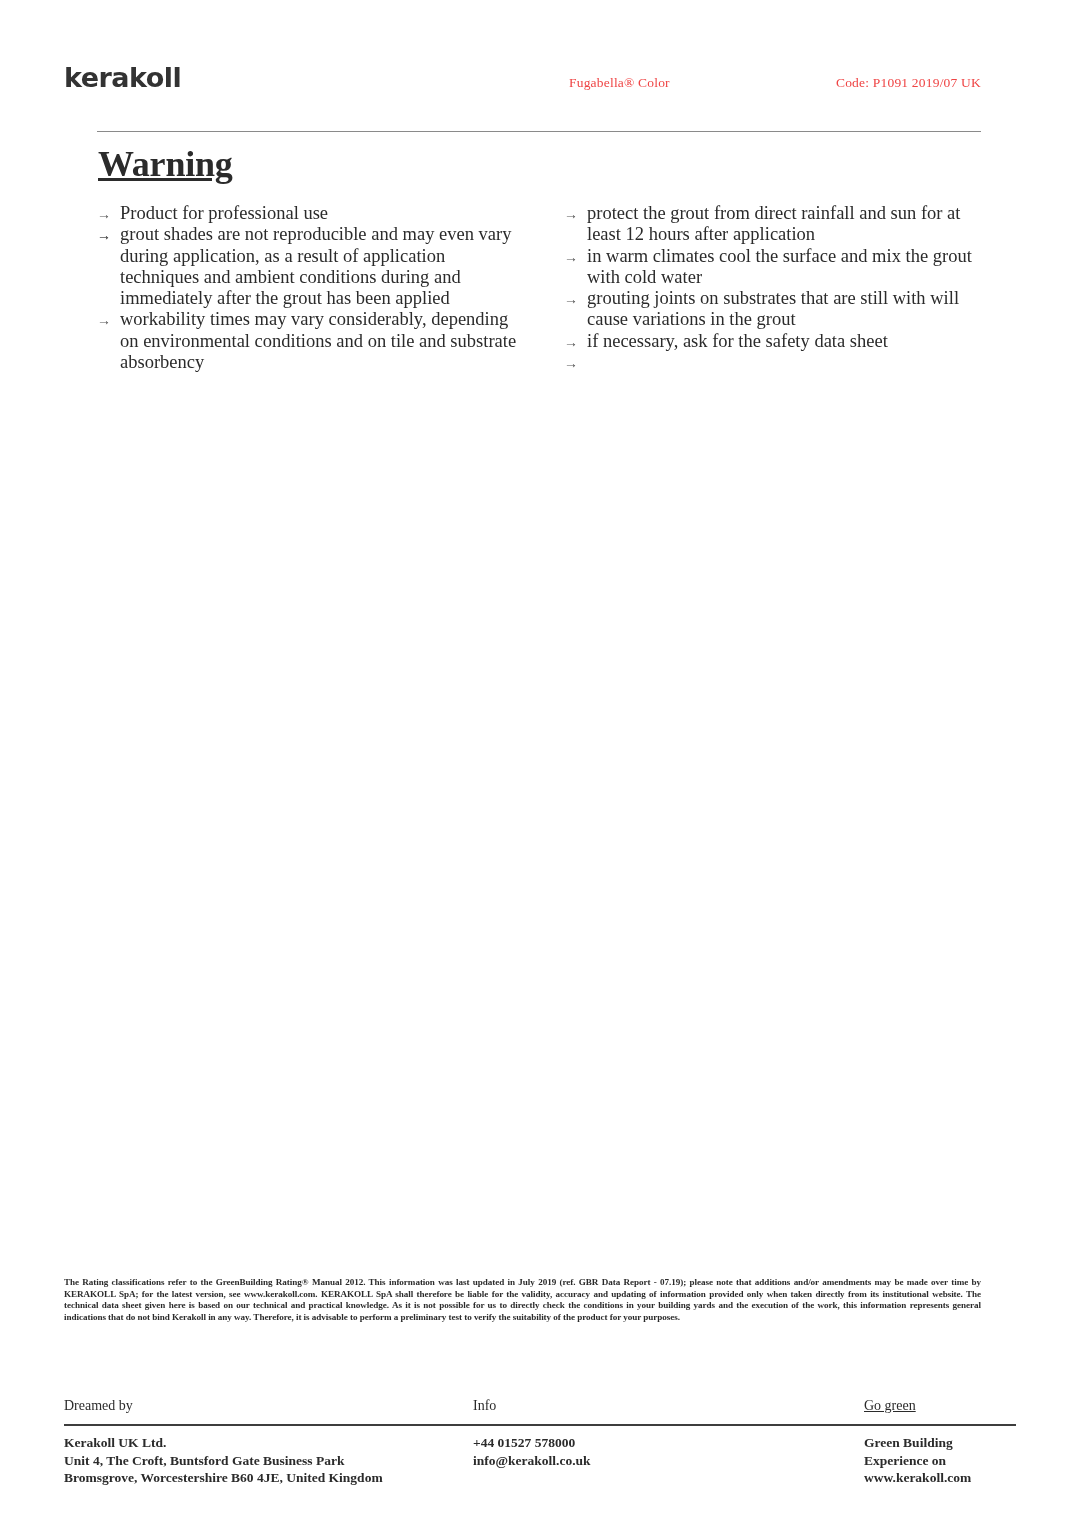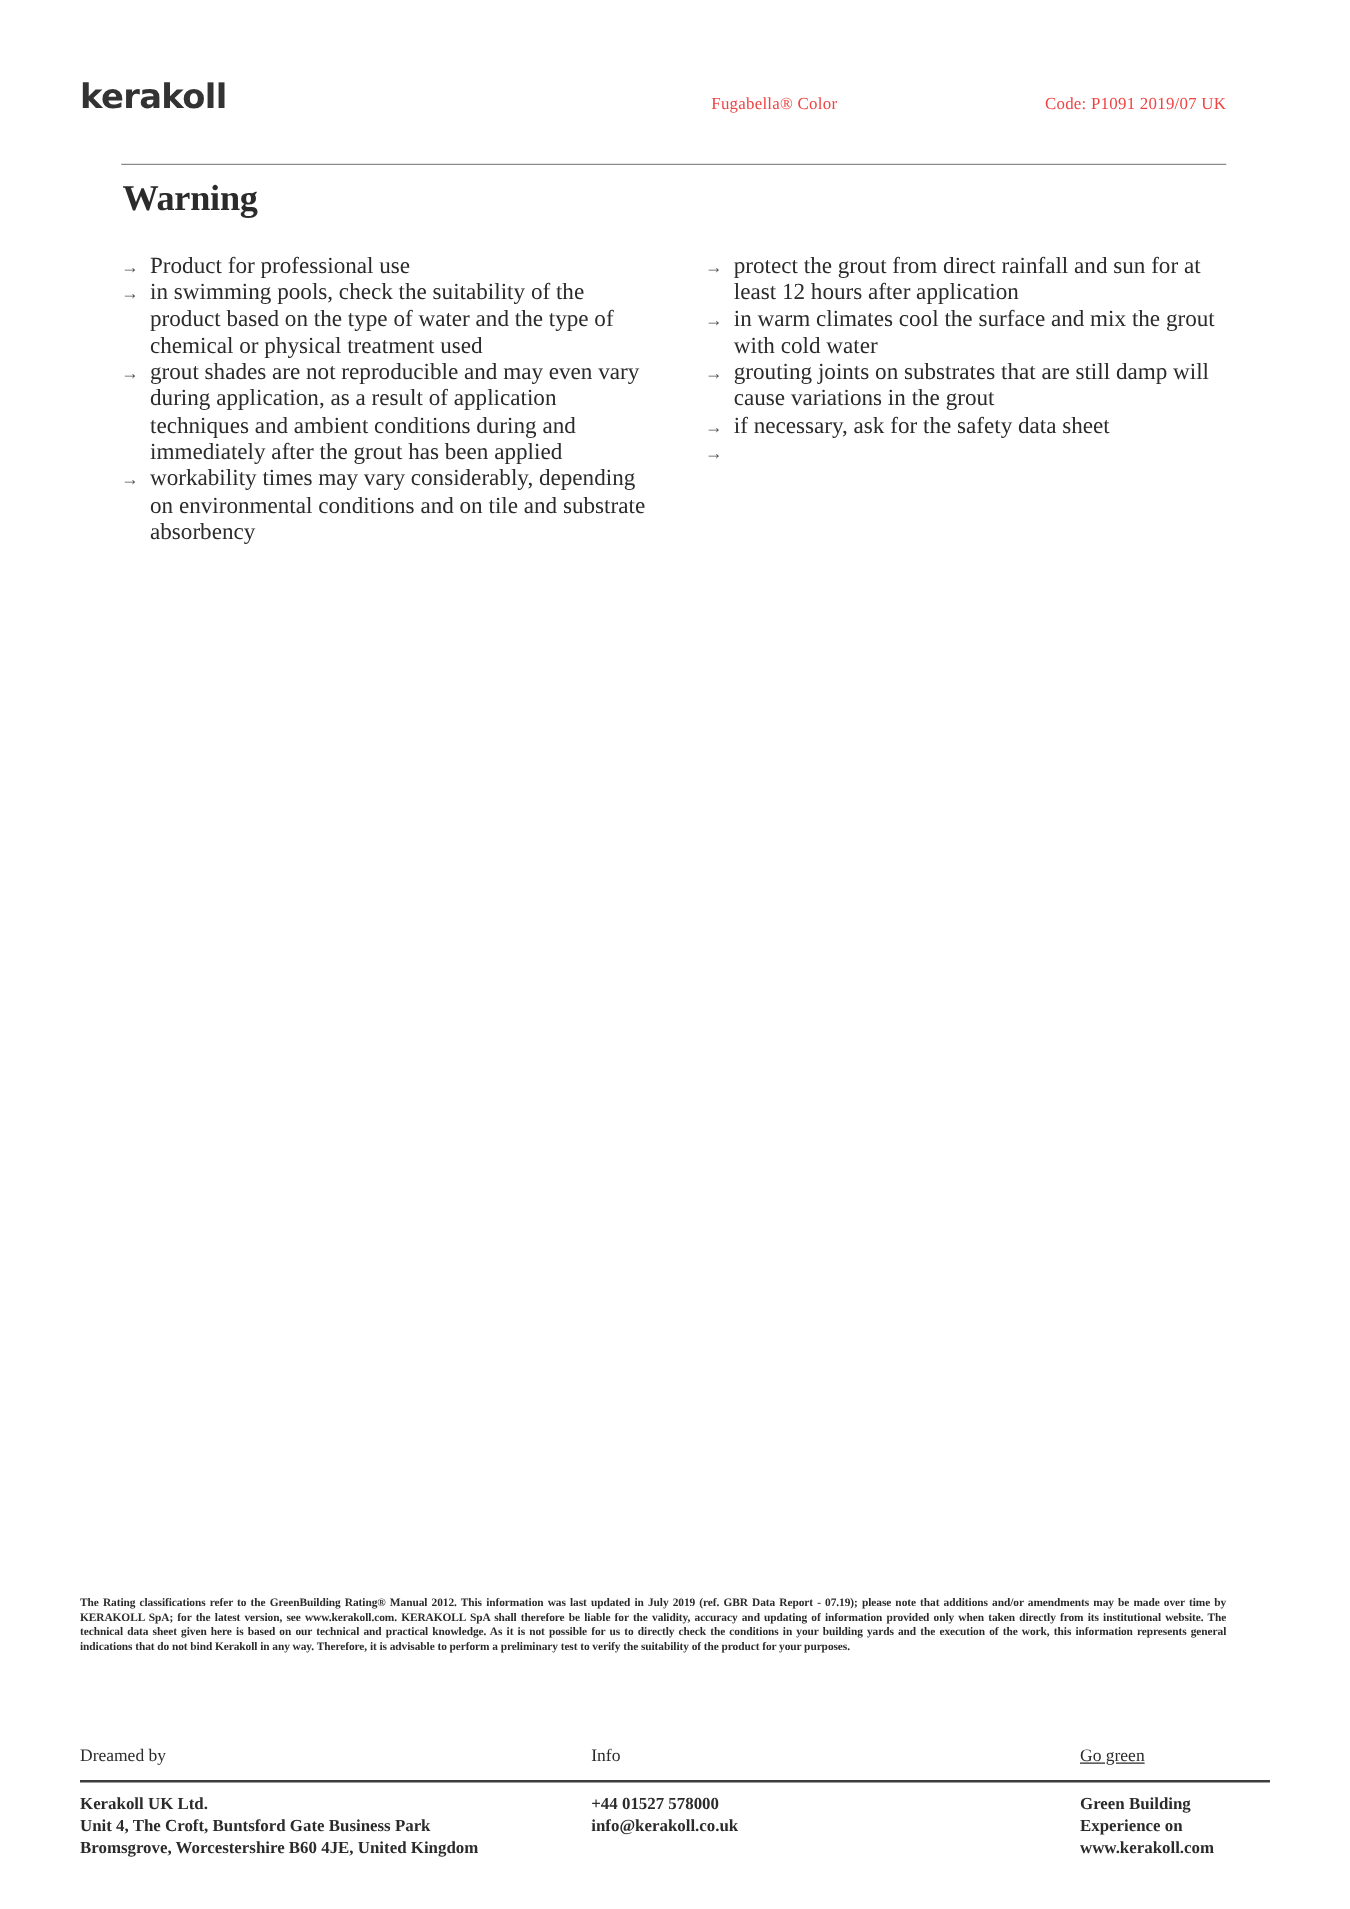--- a/index.html
+++ b/index.html
@@ -68,23 +68,24 @@
     background: #8a8a8a;
   }
 
   
   .title {
     position: absolute;
     left: 98px;
     top: 143px;
     font-family: "Liberation Serif", serif;
     font-weight: bold;
-    font-size: 29px;
+    font-size: 36px;
     letter-spacing: -0.2px;
     color: #2b2b2b;
+    text-decoration: underline;
   }
 
   
   .columns {
     position: absolute;
     left: 97px;
     top: 203px;
     width: 890px;
     display: flex;
     gap: 44px;
@@ -185,30 +186,30 @@
   </div>
 
   <div class="rule-top"></div>
 
   <div class="title">Warning</div>
 
   <div class="columns">
     <div class="col">
       <ul class="bullets">
         <li><span class="arrow">→</span><span>Product for professional use</span></li>
-        <li><span class="arrow">→</span><span>in swimming pools, check the suitability of the product based on the type of water and the type of chemical or physical treatment used</span></li>
+        <li><span class="arrow">→</span></li>
         <li><span class="arrow">→</span><span>grout shades are not reproducible and may even vary during application, as a result of application techniques and ambient conditions during and immediately after the grout has been applied</span></li>
         <li><span class="arrow">→</span><span>workability times may vary considerably, depending on environmental conditions and on tile and substrate absorbency</span></li>
       </ul>
     </div>
     <div class="col">
       <ul class="bullets">
         <li><span class="arrow">→</span><span>protect the grout from direct rainfall and sun for at least 12 hours after application</span></li>
         <li><span class="arrow">→</span><span>in warm climates cool the surface and mix the grout with cold water</span></li>
-        <li><span class="arrow">→</span><span>grouting joints on substrates that are still damp will cause variations in the grout</span></li>
+        <li><span class="arrow">→</span><span>grouting joints on substrates that are still with will cause variations in the grout</span></li>
         <li><span class="arrow">→</span><span>if necessary, ask for the safety data sheet</span></li>
         <li><span class="arrow">→</span></li>
       </ul>
     </div>
   </div>
 
   <div class="legal">The Rating classifications refer to the GreenBuilding Rating® Manual 2012. This information was last updated in July 2019 (ref. GBR Data Report - 07.19); please note that additions and/or amendments may be made over time by KERAKOLL SpA; for the latest version, see www.kerakoll.com. KERAKOLL SpA shall therefore be liable for the validity, accuracy and updating of information provided only when taken directly from its institutional website. The technical data sheet given here is based on our technical and practical knowledge. As it is not possible for us to directly check the conditions in your building yards and the execution of the work, this information represents general indications that do not bind Kerakoll in any way. Therefore, it is advisable to perform a preliminary test to verify the suitability of the product for your purposes.</div>
 
   <div class="footer-labels">
     <div class="fl fl-1">Dreamed by</div>

